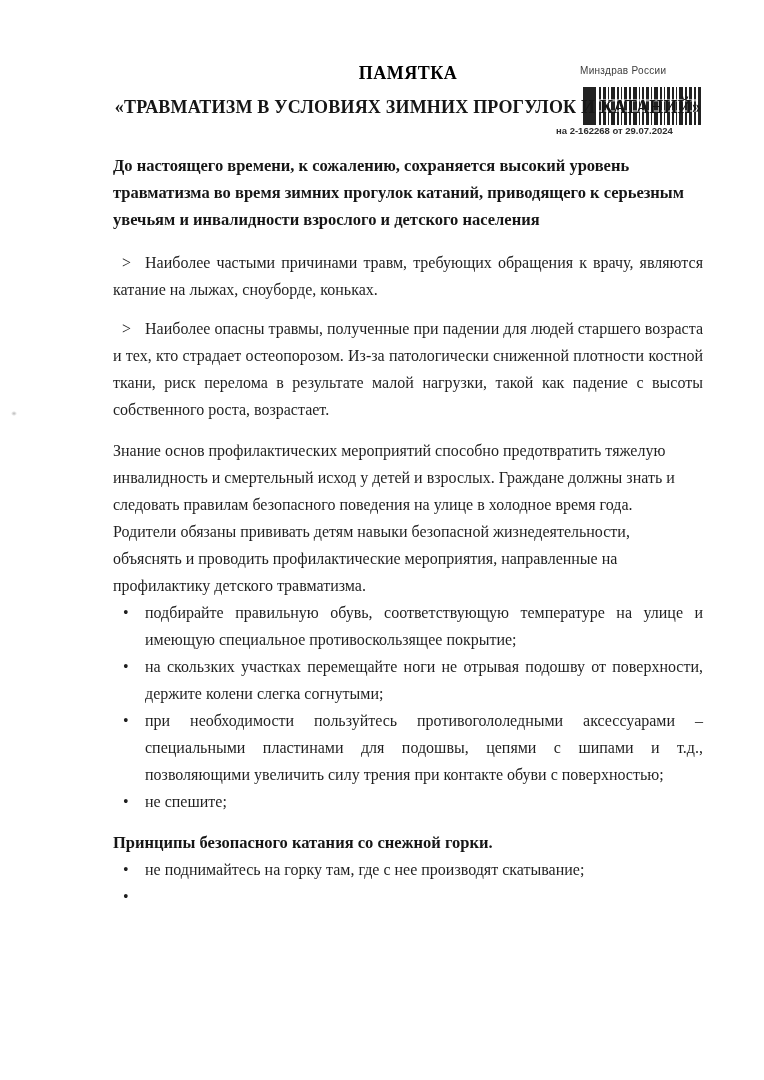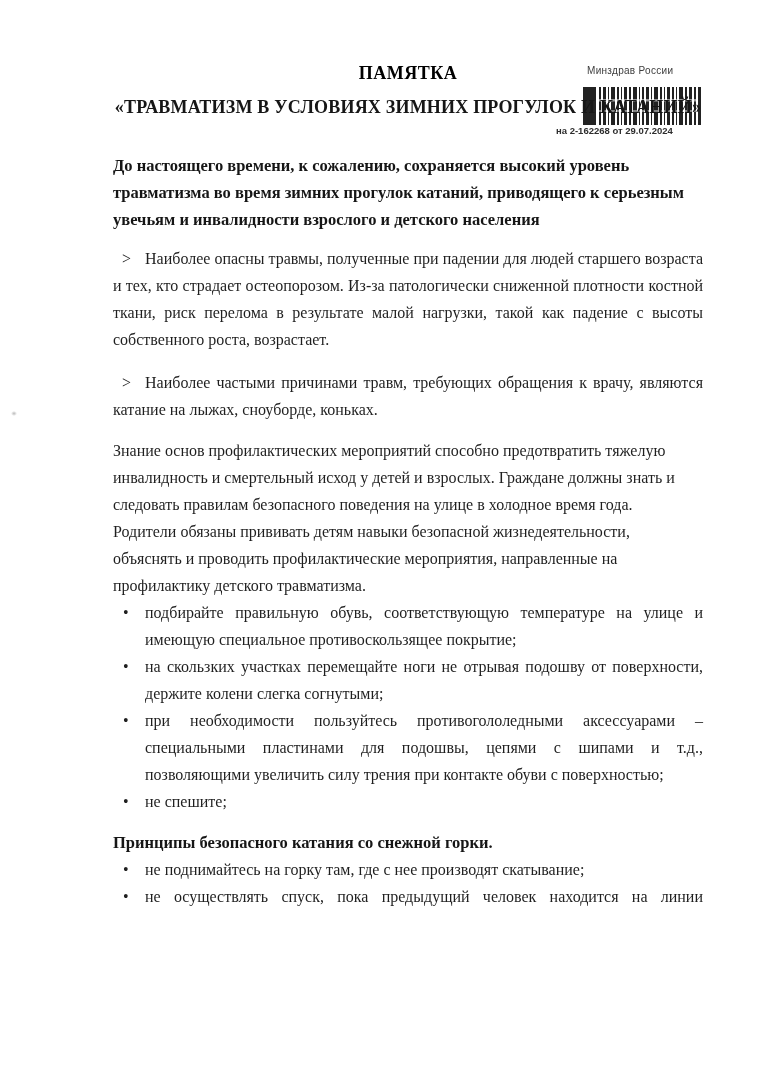--- a/index.html
+++ b/index.html
@@ -55,21 +55,20 @@
   ul.bullets li .marker {
     position:absolute; left:10px; top:0;
   }
   .flush-last { text-align-last: justify; }
   
   .stamp-agency {
     position:absolute; top:65px; left:580px;
     font-family:"Liberation Sans", sans-serif;
     font-size:10px; color:#3d3d3d; letter-spacing:0.3px;
     white-space:nowrap;
-    margin-left:7px;
   }
   .stamp-barcode {
     position:absolute; top:87px; left:583px; width:118px; height:38px;
     opacity:0.93;
   }
   .stamp-ref {
     position:absolute; top:125px; left:556px;
     font-family:"Liberation Sans", sans-serif;
     font-size:9.5px; font-weight:bold; color:#2e2e2e;
     white-space:nowrap;
@@ -120,33 +119,33 @@
 
   <div class="scan-dot"></div>
 
   <div class="content">
 
     <h1 class="title1">ПАМЯТКА</h1>
     <h1 class="title2">«ТРАВМАТИЗМ В УСЛОВИЯХ ЗИМНИХ ПРОГУЛОК И КАТАНИЙ»</h1>
 
     <p class="intro">До настоящего времени, к сожалению, сохраняется высокий уровень травматизма во время зимних прогулок катаний, приводящего к серьезным увечьям и инвалидности взрослого и детского населения</p>
 
+    <p class="arrow arrow-1"><span class="arrow-marker">&gt;</span><span>Наиболее частыми причинами травм, требующих обращения к врачу, являются катание на лыжах, сноуборде, коньках.</span></p>
+
     <p class="arrow arrow-2"><span class="arrow-marker">&gt;</span><span>Наиболее опасны травмы, полученные при падении для людей старшего возраста и тех, кто страдает остеопорозом. Из-за патологически сниженной плотности костной ткани, риск перелома в результате малой нагрузки, такой как падение с высоты собственного роста, возрастает.</span></p>
-
-    <p class="arrow arrow-1"><span class="arrow-marker">&gt;</span><span>Наиболее частыми причинами травм, требующих обращения к врачу, являются катание на лыжах, сноуборде, коньках.</span></p>
 
     <p class="bodypara">Знание основ профилактических мероприятий способно предотвратить тяжелую инвалидность и смертельный исход у детей и взрослых. Граждане должны знать и следовать правилам безопасного поведения на улице в холодное время года. Родители обязаны прививать детям навыки безопасной жизнедеятельности, объяснять и проводить профилактические мероприятия, направленные на профилактику детского травматизма.</p>
 
     <ul class="bullets">
       <li><span class="marker">•</span><span>подбирайте правильную обувь, соответствующую температуре на улице и имеющую специальное противоскользящее покрытие;</span></li>
       <li><span class="marker">•</span><span>на скользких участках перемещайте ноги не отрывая подошву от поверхности, держите колени слегка согнутыми;</span></li>
       <li><span class="marker">•</span><span>при необходимости пользуйтесь противогололедными аксессуарами – специальными пластинами для подошвы, цепями с шипами и т.д., позволяющими увеличить силу трения при контакте обуви с поверхностью;</span></li>
       <li><span class="marker">•</span><span>не спешите;</span></li>
     </ul>
 
     <h2 class="sec sec-2">Принципы безопасного катания со снежной горки.</h2>
     <ul class="bullets">
       <li><span class="marker">•</span><span>не поднимайтесь на горку там, где с нее производят скатывание;</span></li>
-      <li class="flush-last"><span class="marker">•</span><span>не осуществлять спуск, пока предыдущий человек находится на линии</span></li>
+      <li class="flush-last"><span class="marker">•</span></li>
     </ul>
 
   </div>
 </div>
 
 </body></html>

